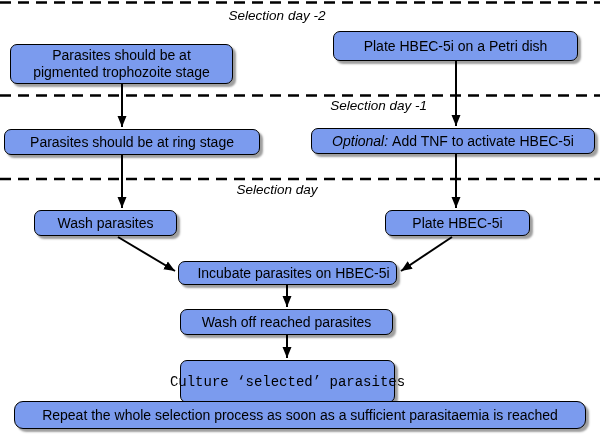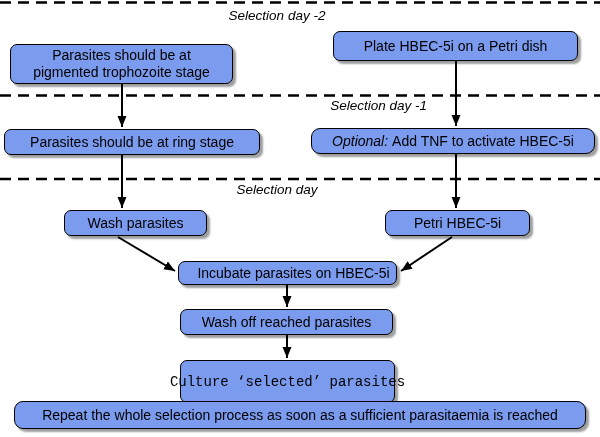--- a/index.html
+++ b/index.html
@@ -88,32 +88,32 @@
   </div>
 
   <div class="node" style="left:333px;top:31px;width:245px;height:30px;">
     <span>Plate HBEC-5i on a Petri dish</span>
   </div>
 
   <div class="node" style="left:4px;top:129px;width:256px;height:26px;">
     <span>Parasites should be at ring stage</span>
   </div>
 
-  <div class="node" style="left:311px;top:128px;width:284px;height:26px;border-radius:9px;">
+  <div class="node" style="left:311px;top:128px;width:284px;height:26px;">
     <span class="prefix-italic">Optional:</span>
       <span class="gap"></span>
       <span>Add TNF to activate HBEC-5i</span>
   </div>
 
-  <div class="node" style="left:64px;top:210px;width:143px;height:26px;">
+  <div class="node" style="left:34px;top:210px;width:143px;height:26px;">
     <span>Wash parasites</span>
   </div>
 
   <div class="node" style="left:385px;top:210px;width:145px;height:26px;">
-    <span>Petri HBEC-5i</span>
+    <span>Plate HBEC-5i</span>
   </div>
 
   <div class="node" style="left:178px;top:261px;width:219px;height:24px;padding-left:16px;">
     <span>Incubate parasites on HBEC-5i</span>
   </div>
 
   <div class="node" style="left:180px;top:309px;width:213px;height:26px;">
     <span>Wash off reached parasites</span>
   </div>
 

